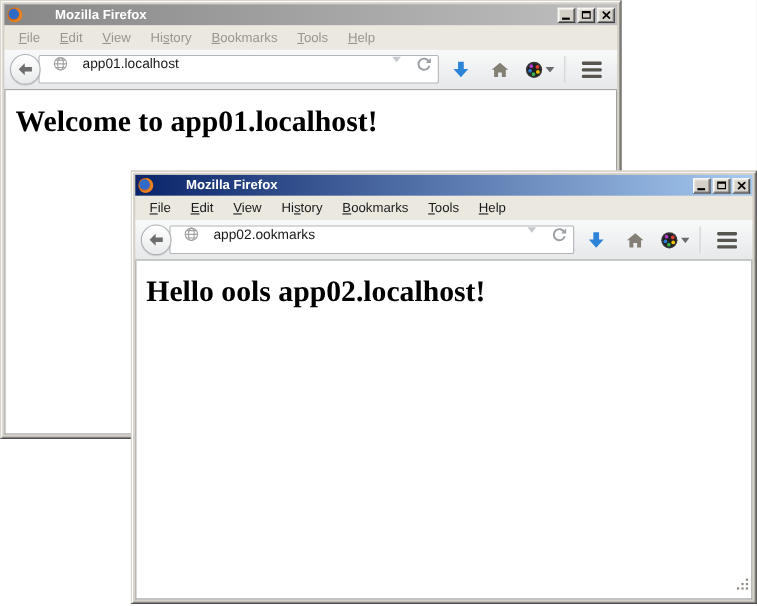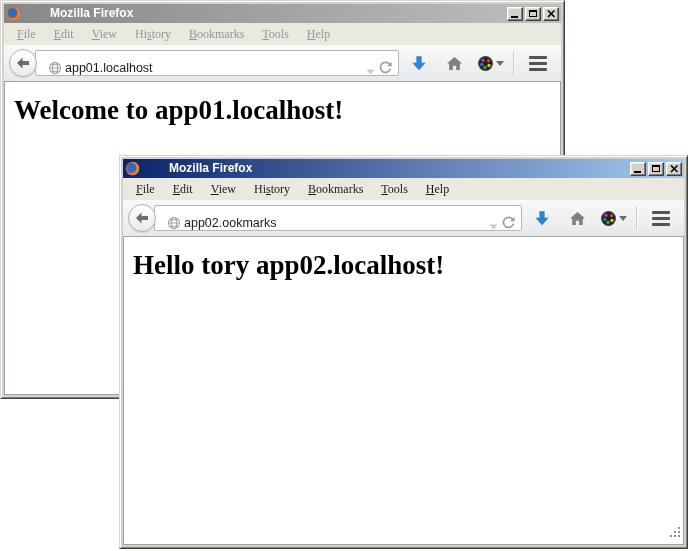--- a/index.html
+++ b/index.html
@@ -38,21 +38,21 @@
     box-shadow:inset -1px -1px 0 #808080, inset 1px 1px 0 #ece9e2;
     display:flex;align-items:center;justify-content:center;
     box-sizing:border-box;
   }
   .glyph-min{position:absolute;left:3px;bottom:2px;width:7px;height:2px;background:#000;}
   .glyph-max{width:8px;height:7px;border:1px solid #000;border-top-width:2px;box-sizing:border-box;}
   
   .menubar{
     height:22px;flex:0 0 22px;background:#ebe8e0;
     display:flex;align-items:center;padding-left:4px;
-    font-size:12px;color:#1a1a1a;font-family:Liberation Serif, serif;
+    font-size:12px;color:#1a1a1a;
   }
   .menu-item{padding:4px 9px;white-space:nowrap;}
   .mnemonic{text-decoration:underline;}
   .window.inactive .menubar .menu-item{color:#98968f;}
   
   .navbar{
     height:37px;flex:0 0 37px;
     background:linear-gradient(#f8f9f9,#e7e8ea);
     border-bottom:1px solid #9fa4a7;
     display:flex;align-items:center;gap:5px;
@@ -63,21 +63,21 @@
     background:linear-gradient(#ffffff,#e9eaeb);
     border:1px solid #aeb2b6;
     display:flex;align-items:center;justify-content:center;
     margin-right:-7px;position:relative;z-index:2;
     box-shadow:0 1px 1px rgba(0,0,0,.12);
     box-sizing:border-box;
   }
   .urlbar{
     flex:1;height:26px;background:#fff;
     border:1px solid #b3b6b9;border-radius:2px;
-    display:flex;align-items:flex-end;gap:3px;
+    display:flex;align-items:flex-start;gap:13px;
     padding:0 5px 0 12px;box-sizing:border-box;
   }
   .url-text{flex:1;font-size:12.5px;color:#1a1a1a;white-space:nowrap;overflow:hidden;}
   .tool-btn{height:30px;display:flex;align-items:center;justify-content:center;}
   .btn-std{width:30px;}
   .ext{width:32px;gap:2px;}
   .separator{width:1px;height:24px;background:#c9ccce;border-right:1px solid #fbfbfb;margin:0 2px;}
   .hamburger{width:32px;display:flex;flex-direction:column;gap:3px;align-items:center;}
   .hamburger span{width:18px;height:3px;background:#55544e;border-radius:1px;}
   
@@ -263,21 +263,21 @@
         </svg>
     </span>
     <span class="separator"></span>
     <span class="tool-btn hamburger">
       <span></span>
         <span></span>
         <span></span>
     </span>
   </div>
   <div class="content">
-    <h1 class="page-heading">Hello tory app02.localhost!</h1>
+    <h1 class="page-heading">Hello ools app02.localhost!</h1>
     <span class="resize-grip">
       <svg width="13" height="13" viewBox="0 0 13 13">
         <g fill="#ffffff">
             <rect x="10" y="2" width="2" height="2"></rect>
             <rect x="6" y="6" width="2" height="2"></rect>
             <rect x="10" y="6" width="2" height="2"></rect>
             <rect x="2" y="10" width="2" height="2"></rect>
             <rect x="6" y="10" width="2" height="2"></rect>
             <rect x="10" y="10" width="2" height="2"></rect>
           </g>

